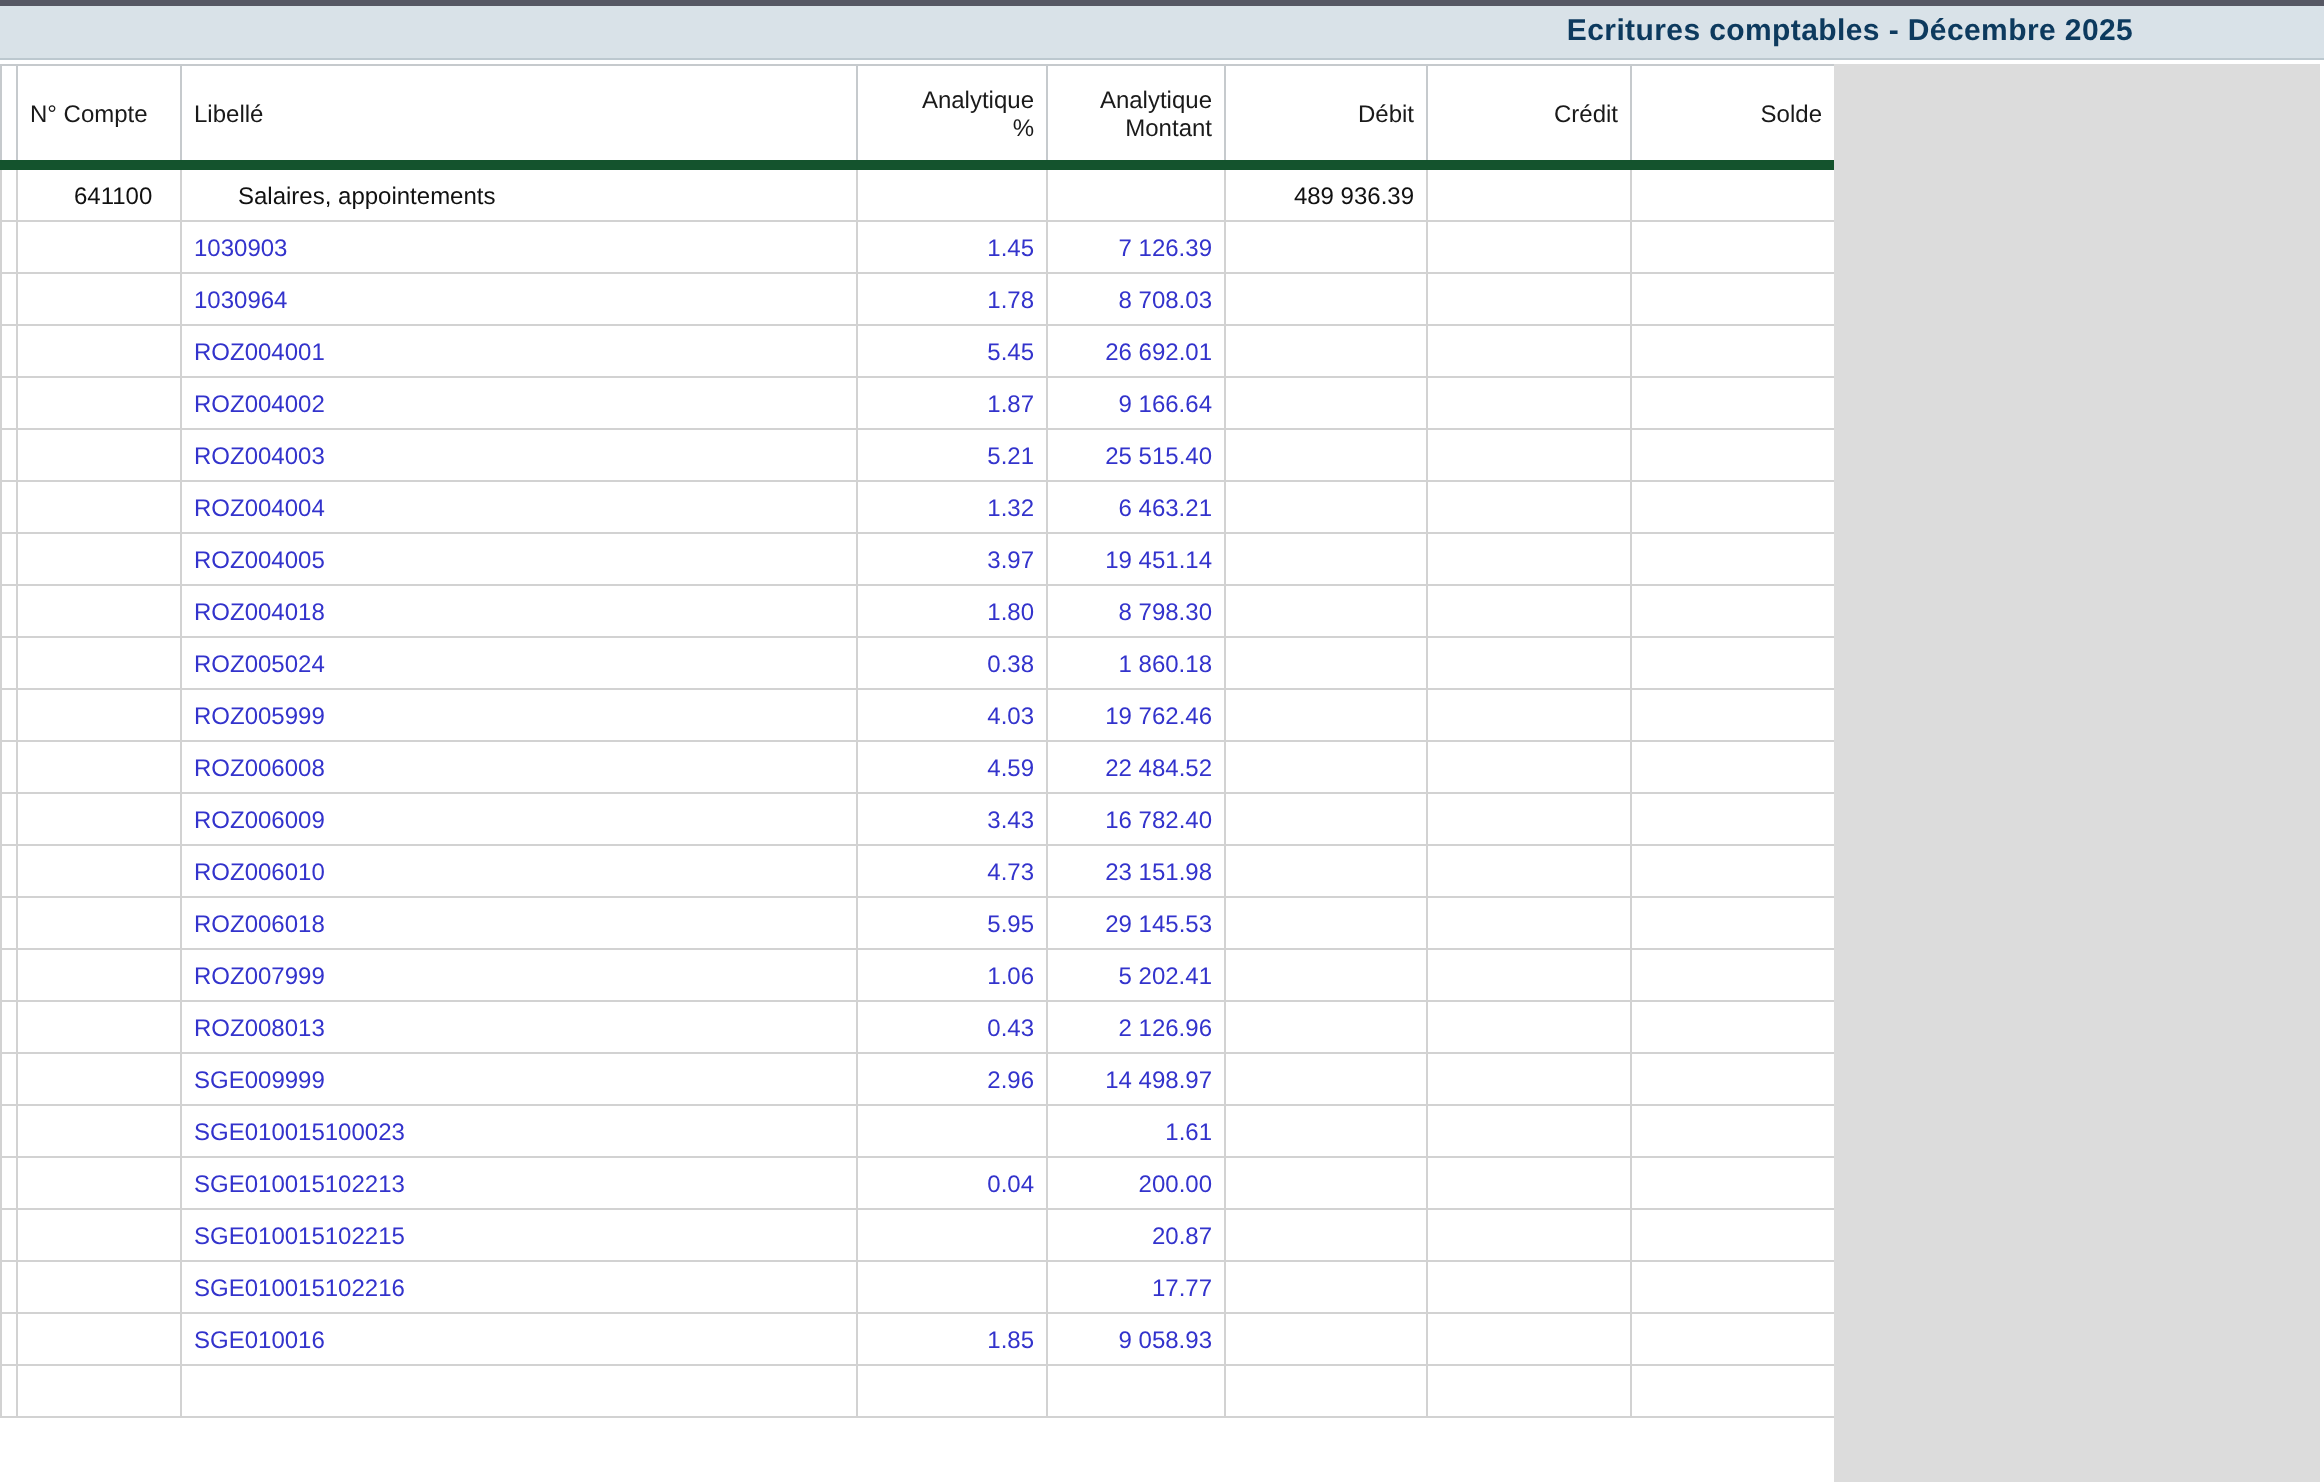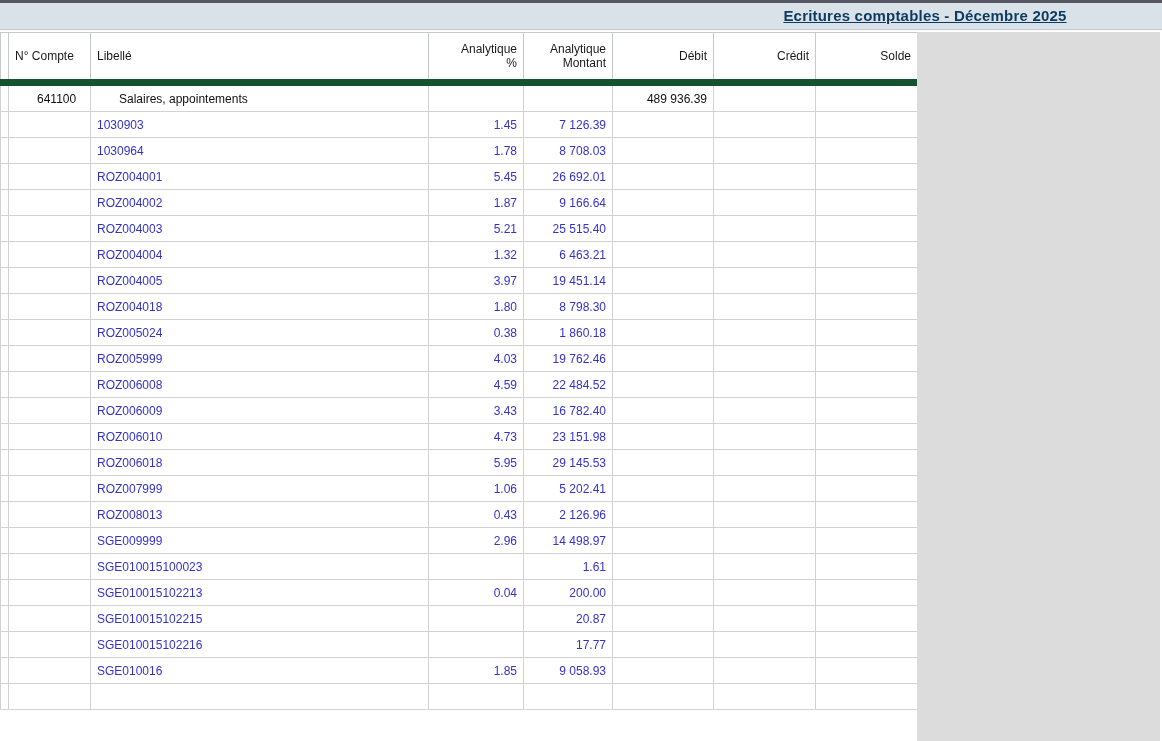--- a/index.html
+++ b/index.html
@@ -34,21 +34,20 @@
   }
   .report-title{
     position:absolute;
     left:688px;width:474px;top:0;height:26px;
     text-align:center;
     line-height:26px;
     font-size:15px;font-weight:bold;
     color:var(--title-color);
     letter-spacing:0.2px;
     white-space:nowrap;
-    text-decoration:underline;
   }
   .content{
     position:relative;
     margin-top:2px;
     height:709px;
     background:#ffffff;
   }
   .gray-area{
     position:absolute;
     left:917px;top:0;bottom:0;right:2px;
@@ -57,21 +56,21 @@
   table.entries{
     border-collapse:collapse;
     table-layout:fixed;
     width:917px;
     background:#ffffff;
     border-left:1px solid #9aa0a8;
   }
   .entries th{
     background:#ffffff;
     border:1px solid var(--header-line);
-    border-bottom:7px solid #14532d;
+    border-bottom:5px solid #14532d;
     font-size:12px;
     font-weight:normal;
     color:#1a1a1a;
     padding:2px 6px;
     vertical-align:middle;
     white-space:pre-line;
     overflow:hidden;
   }
   .entries thead tr{height:50px;}
   .entries td{

